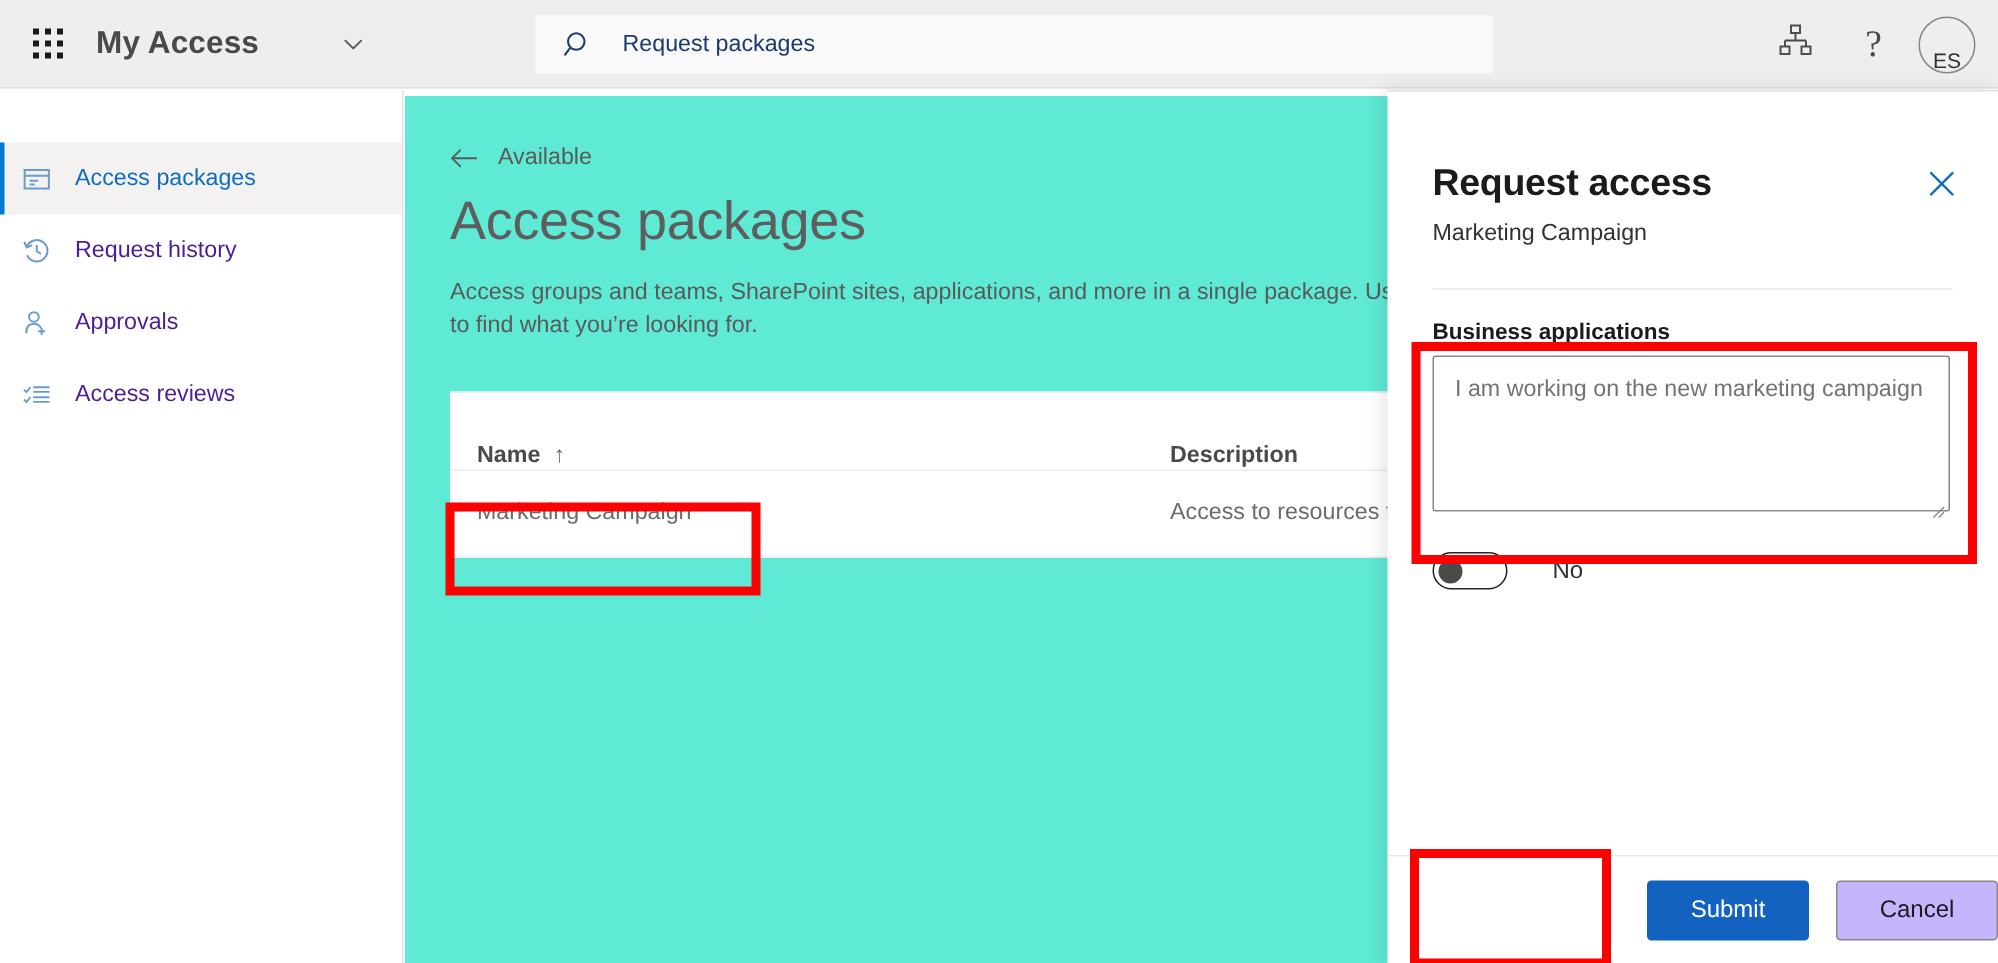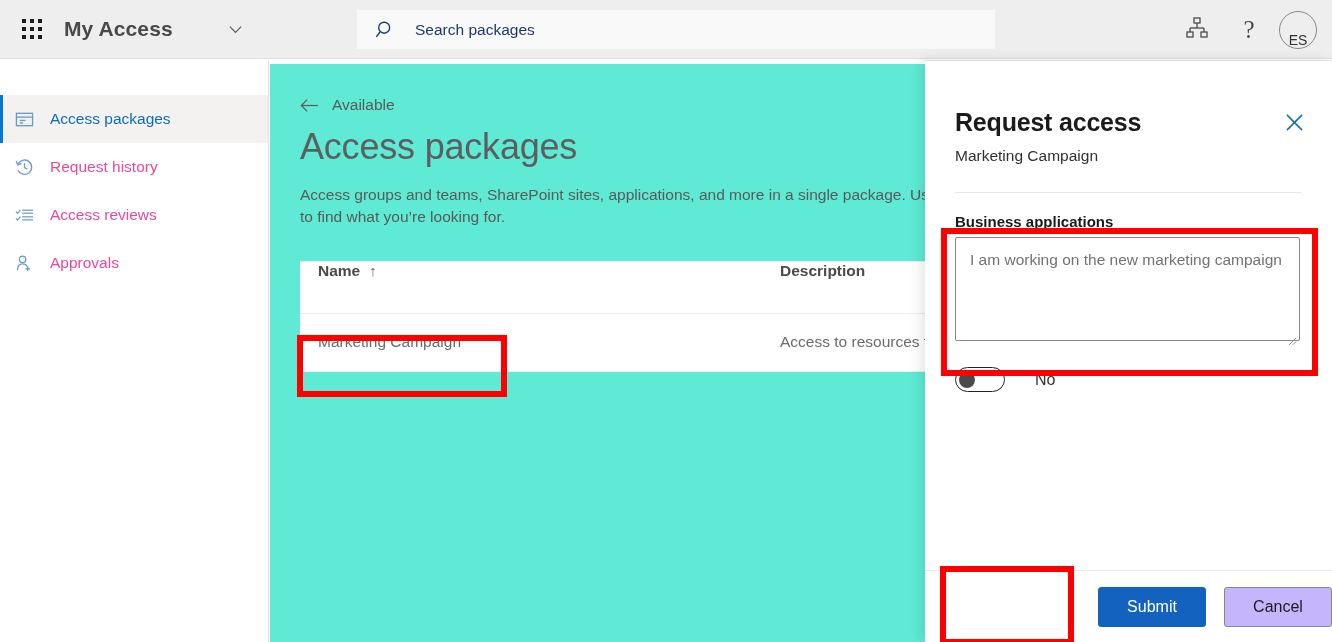--- a/index.html
+++ b/index.html
@@ -113,21 +113,21 @@
     border-right: 1px solid #e3e3e3;
     padding-top: 35px;
   }
   .side-item {
     height: 48px;
     display: flex;
     align-items: center;
     padding-left: 12px;
     cursor: pointer;
     border-left: 3px solid transparent;
-    color: #ec4899;
+    color: #4c1d95;
     font-size: 15.5px;
   }
   .side-item.selected {
     background: #f3f2f1;
     border-left: 3px solid #0078d4;
     color: #0f6cbd;
   }
   .side-icon {
     width: 26px;
     display: flex; align-items: center; justify-content: flex-start;
@@ -176,21 +176,21 @@
   .table {
     margin-left: 30px;
     margin-top: 32px;
     width: 900px;
     background: #ffffff;
     border-top: 1px solid #ececec;
   }
   .table-head {
     display: flex;
     height: 52px;
-    align-items: flex-start;
+    align-items: flex-end;
     border-bottom: 1px solid #ececec;
     font-size: 15.5px;
     font-weight: bold;
     color: #4a4a4a;
   }
   .th-name { width: 462px; padding-left: 18px; display: flex; align-items: center; cursor: pointer; }
   .sort-arrow { margin-left: 9px; font-size: 15px; color: #6b6b6b; }
   .th-desc { padding-left: 18px; cursor: pointer; }
   .table-row {
     display: flex;
@@ -363,21 +363,21 @@
     </span>
   </div>
 
   <div class="searchbox">
     <span class="search-icon">
       <svg width="22" height="22" viewBox="0 0 24 24">
         <circle cx="10" cy="9.5" r="6" stroke="#1b3a6b" stroke-width="1.5" fill="none"></circle>
         <line x1="5.4" y1="14.2" x2="1.5" y2="19.5" stroke="#1b3a6b" stroke-width="1.5"></line>
       </svg>
     </span>
-    <span class="search-placeholder">Search packages</span>
+    <span class="search-placeholder">Request packages</span>
   </div>
 
   <div class="topbar-right">
     <div class="tb-icon">
       <span>
         <svg width="24" height="24" viewBox="0 0 24 24">
           <rect x="9" y="2" width="6" height="5" fill="none" stroke="#4a4a4a" stroke-width="1.3"></rect>
           <rect x="2" y="16" width="6" height="5" fill="none" stroke="#4a4a4a" stroke-width="1.3"></rect>
           <rect x="16" y="16" width="6" height="5" fill="none" stroke="#4a4a4a" stroke-width="1.3"></rect>
           <line x1="12" y1="7" x2="12" y2="12" stroke="#4a4a4a" stroke-width="1.3"></line>
@@ -417,41 +417,41 @@
         <polyline points="1.2,3.4 2.9,7.3 6.8,5.7" fill="none" stroke="#6d9bc8" stroke-width="1.4"></polyline>
         <polyline points="10,5.6 10,10 13,11.8" fill="none" stroke="#6d9bc8" stroke-width="1.4"></polyline>
       </svg>
     </span>
     <span class="side-label">Request history</span>
   </div>
 
   <div class="side-item">
     <span class="side-icon">
       <svg width="19" height="19" viewBox="0 0 20 20">
+        <circle cx="8" cy="5.6" r="3.4" fill="none" stroke="#6d9bc8" stroke-width="1.4"></circle>
+        <path d="M2.6 17 C2.6 12.4 5 10.4 8 10.4 C10.2 10.4 12 11.5 13 13.4" fill="none" stroke="#6d9bc8" stroke-width="1.4"></path>
+        <line x1="13.4" y1="13.2" x2="13.4" y2="18" stroke="#6d9bc8" stroke-width="1.4"></line>
+        <line x1="11" y1="15.6" x2="15.8" y2="15.6" stroke="#6d9bc8" stroke-width="1.4"></line>
+      </svg>
+    </span>
+    <span class="side-label">Approvals</span>
+  </div>
+
+  <div class="side-item">
+    <span class="side-icon">
+      <svg width="19" height="19" viewBox="0 0 20 20">
         <polyline points="1,6 2.8,7.8 5.6,4.2" fill="none" stroke="#6d9bc8" stroke-width="1.3"></polyline>
         <polyline points="1,13 2.8,14.8 5.6,11.2" fill="none" stroke="#6d9bc8" stroke-width="1.3"></polyline>
         <line x1="7.5" y1="4.4" x2="19" y2="4.4" stroke="#6d9bc8" stroke-width="1.3"></line>
         <line x1="7.5" y1="7.6" x2="19" y2="7.6" stroke="#6d9bc8" stroke-width="1.3"></line>
         <line x1="7.5" y1="11.4" x2="19" y2="11.4" stroke="#6d9bc8" stroke-width="1.3"></line>
         <line x1="7.5" y1="14.6" x2="19" y2="14.6" stroke="#6d9bc8" stroke-width="1.3"></line>
       </svg>
     </span>
     <span class="side-label">Access reviews</span>
-  </div>
-
-  <div class="side-item">
-    <span class="side-icon">
-      <svg width="19" height="19" viewBox="0 0 20 20">
-        <circle cx="8" cy="5.6" r="3.4" fill="none" stroke="#6d9bc8" stroke-width="1.4"></circle>
-        <path d="M2.6 17 C2.6 12.4 5 10.4 8 10.4 C10.2 10.4 12 11.5 13 13.4" fill="none" stroke="#6d9bc8" stroke-width="1.4"></path>
-        <line x1="13.4" y1="13.2" x2="13.4" y2="18" stroke="#6d9bc8" stroke-width="1.4"></line>
-        <line x1="11" y1="15.6" x2="15.8" y2="15.6" stroke="#6d9bc8" stroke-width="1.4"></line>
-      </svg>
-    </span>
-    <span class="side-label">Approvals</span>
   </div>
 </div>
 
 <div class="main">
 
   <div class="breadcrumb">
     <span class="back-arrow">
       <svg width="19" height="15" viewBox="0 0 20 16">
         <line x1="1.5" y1="8" x2="19" y2="8" stroke="#5a5a5a" stroke-width="1.3"></line>
         <polyline points="7.5,1.8 1.3,8 7.5,14.2" fill="none" stroke="#5a5a5a" stroke-width="1.3"></polyline>

